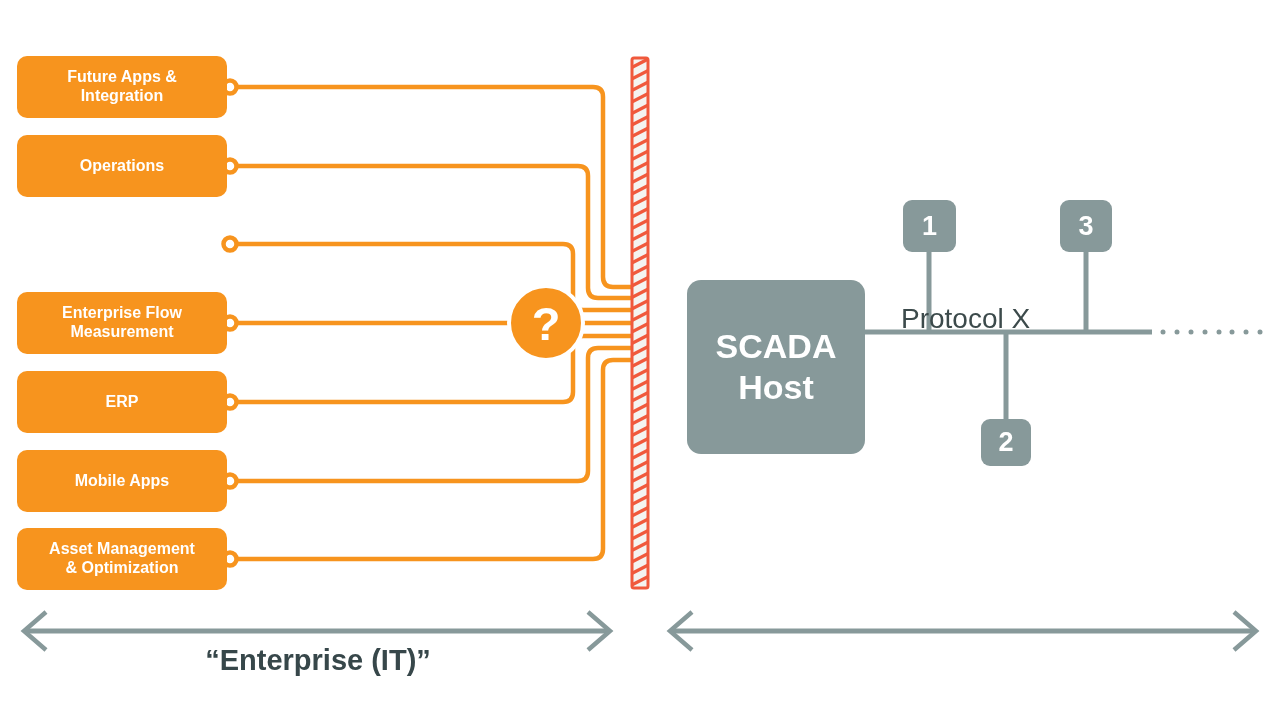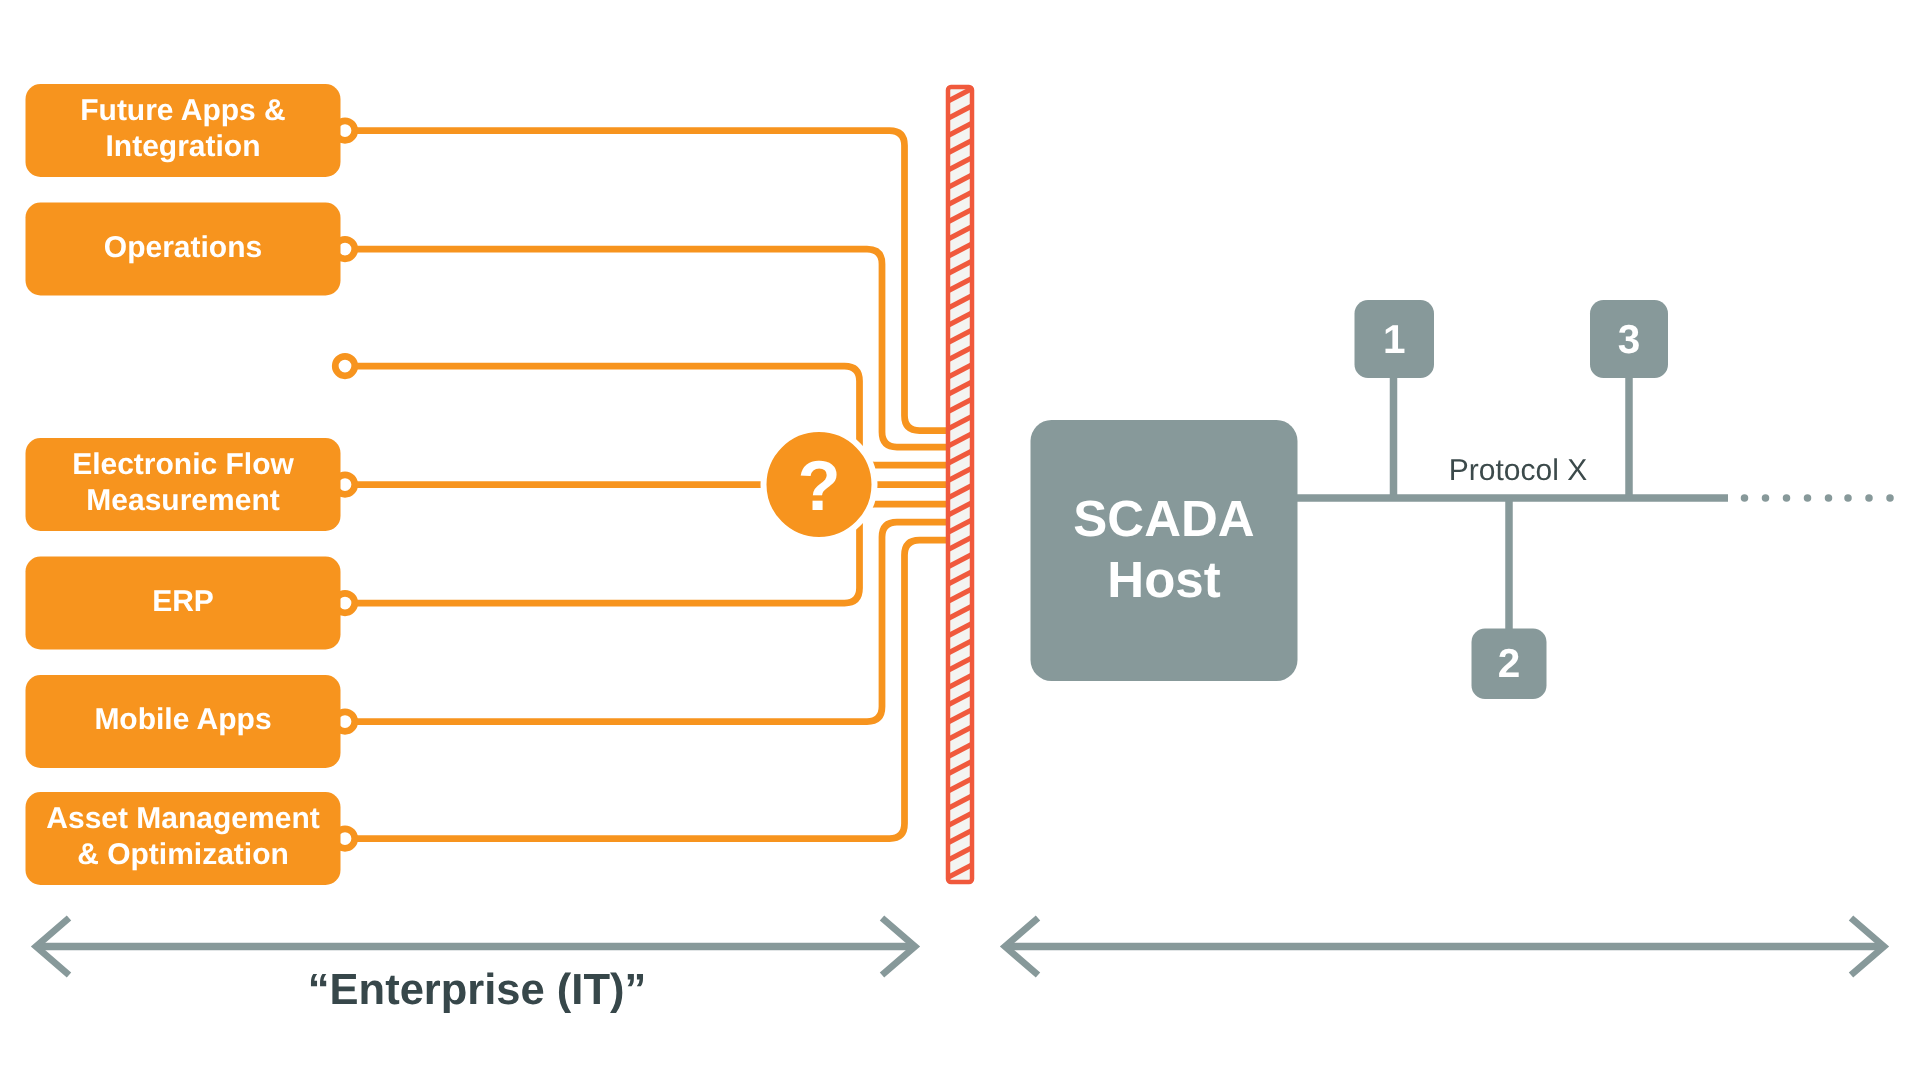--- a/index.html
+++ b/index.html
@@ -5,21 +5,21 @@
   html,body{margin:0;padding:0;background:#fff;}
   .stage{
     position:relative;width:1280px;height:720px;background:#ffffff;
     overflow:hidden;font-family:"Liberation Sans", sans-serif;
   }
   .stage svg{position:absolute;left:0;top:0;}
   .appbox{
     position:absolute;left:17px;width:210px;height:62px;
     background:#F7941E;border-radius:10px;
     display:flex;align-items:center;justify-content:center;
-    color:#fff;font-weight:bold;font-size:20px;line-height:1.18;
+    color:#fff;font-weight:bold;font-size:16px;line-height:1.18;
     text-align:center;white-space:pre-line;
   }
   .b1{top:56px}.b2{top:135px}.b3{top:213px}.b4{top:292px}
   .b5{top:371px}.b6{top:450px}.b7{top:528px}
   .qmark{
     position:absolute;left:516px;top:294px;width:60px;height:58px;
     display:flex;align-items:center;justify-content:center;
     color:#fff;font-weight:bold;font-size:47px;
   }
   .scada{
@@ -30,22 +30,22 @@
   }
   .node{
     position:absolute;background:#87999A;border-radius:9px;
     display:flex;align-items:center;justify-content:center;
     color:#fff;font-weight:bold;font-size:27px;
   }
   .n1{left:903px;top:200px;width:53px;height:52px;}
   .n3{left:1060px;top:200px;width:52px;height:52px;}
   .n2{left:981px;top:419px;width:50px;height:47px;}
   .protocol{
-    position:absolute;left:947px;top:303px;width:130px;
-    text-align:center;font-size:20px;color:#3C4A4B;
+    position:absolute;left:901px;top:303px;width:130px;
+    font-size:28px;color:#3C4A4B;
   }
   .zone-label{
     position:absolute;top:644px;width:400px;text-align:center;
     font-size:29px;font-weight:bold;color:#37474A;
   }
   .zl-left{left:118px;}
   .zl-right{left:763px;}
 </style>
 </head>
 <body>
@@ -157,21 +157,21 @@
       <path d="M588 612 L610 631 L588 650" stroke-width="4.5"></path>
       <path d="M672 631 H1254" stroke-width="5"></path>
       <path d="M692 612 L670 631 L692 650" stroke-width="4.5"></path>
       <path d="M1234 612 L1256 631 L1234 650" stroke-width="4.5"></path>
     </g>
   </svg>
 
   <div class="appbox b1">Future Apps &amp;
 Integration</div>
   <div class="appbox b2">Operations</div>
-  <div class="appbox b4">Electronic Flow
+  <div class="appbox b4">Enterprise Flow
 Measurement</div>
   <div class="appbox b6">Mobile Apps</div>
   <div class="appbox b5">ERP</div>
   <div class="appbox b7">Asset Management
 &amp; Optimization</div>
 
   <div class="qmark">?</div>
 
   <div class="scada">
     <span>SCADA</span>

